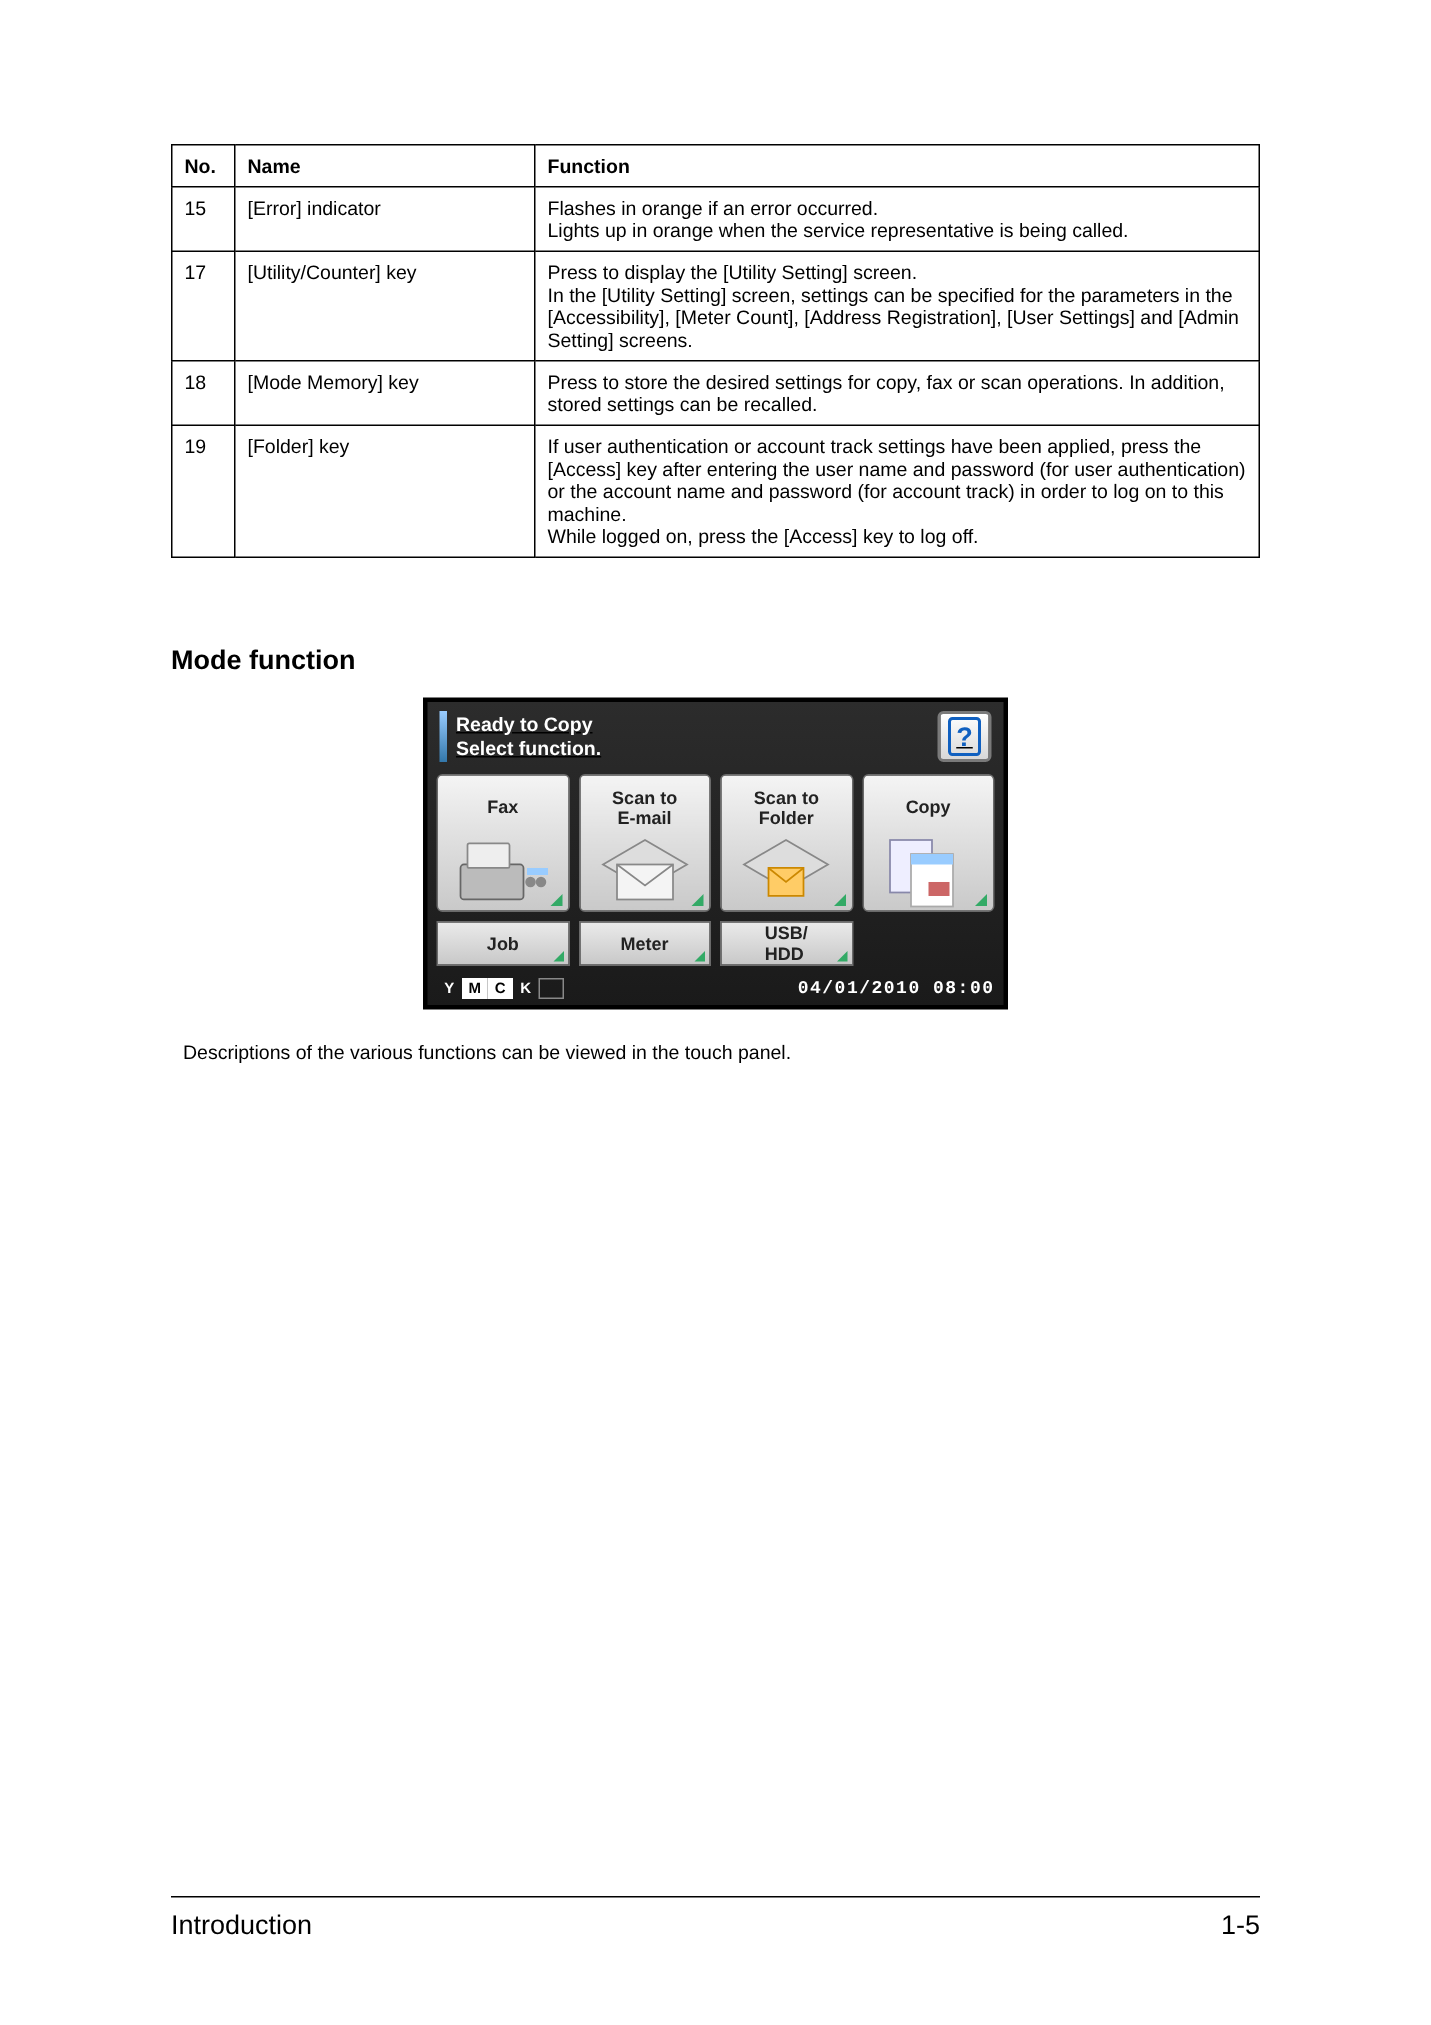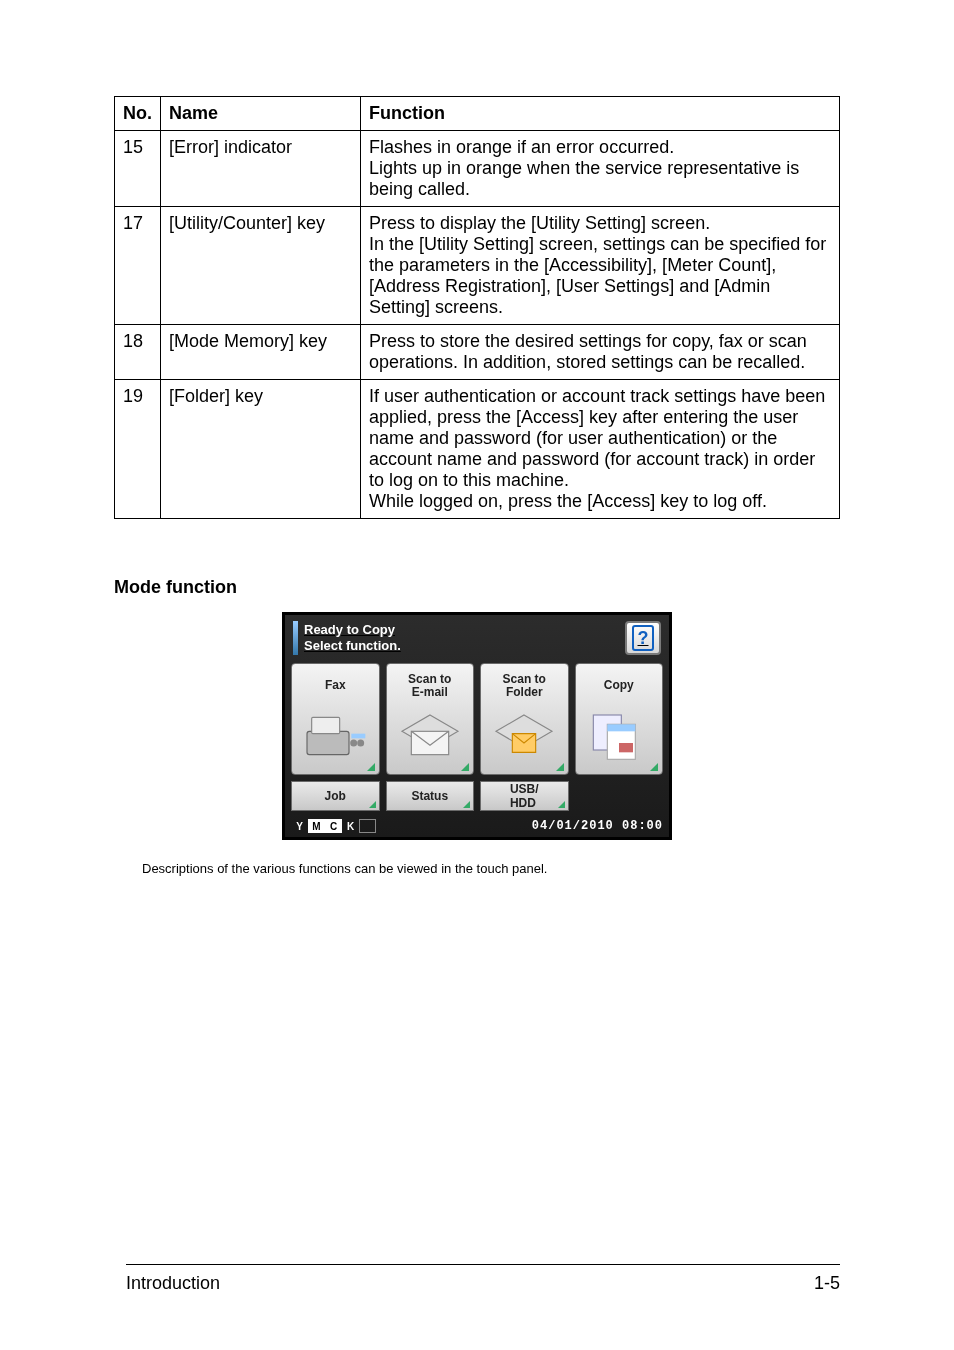--- a/index.html
+++ b/index.html
@@ -10,21 +10,21 @@
     position: relative;
     background: #fff;
     color: #000;
   }
   .page {
     padding: 96px 114px 0 114px;
   }
   table.spec {
     border-collapse: collapse;
     width: 100%;
-    font-size: 18px;
+    font-size: 13px;
   }
   table.spec th, table.spec td {
     border: 1px solid #000;
     padding: 6px 8px;
     vertical-align: top;
     text-align: left;
   }
   table.spec th { font-weight: bold; }
   .col-no { width: 42px; }
   .col-name { width: 200px; }
@@ -78,21 +78,21 @@
     display: flex; align-items: center; justify-content: center;
   }
 
   .tiles {
     display: grid;
     grid-template-columns: repeat(4, 1fr);
     gap: 6px;
     padding: 4px 6px 6px 6px;
   }
   .tile {
-    height: 112px;
+    height: 92px;
     border-radius: 4px;
     border: 1px solid #6a6a6a;
     background: linear-gradient(#f4f4f4 0%, #e2e2e2 40%, #c9c9c9 100%);
     display: flex; flex-direction: column; align-items: center;
     padding: 8px 4px 4px 4px;
     position: relative;
     font-size: 12px;
     color: #222;
     text-align: center;
   }
@@ -137,28 +137,28 @@
     color:#fff;
   }
   .tY{ color:#cc0; }
   .tK-label{ color:#fff; }
   .t-filled{ background:#fff; color:#000 !important; }
   .t-empty{ border:1px solid #888; background:transparent; }
   .datetime { font-family: "Courier New", monospace; letter-spacing: 1px; }
 
   .desc {
     font-size: 13px;
-    margin: 20px 12px 0 28px;
+    margin: 20px 12px 0 8px;
     line-height: 1.45;
   }
   .desc p + p { margin-top: 6px; }
 
   .footer {
     position: absolute;
-    left: 12px; right: 0; bottom: 56px;
+    left: 0; right: 0; bottom: 56px;
     padding: 0 114px;
   }
   .footer-rule { border-top: 1px solid #000; margin-bottom: 8px; }
   .footer-row { display: flex; justify-content: space-between; font-size: 18px; }
 
   
   .art svg { max-width: 70px; max-height: 54px; }
 </style>
 </head>
 <body>
@@ -272,21 +272,21 @@
               </div>
               <div class="corner"></div>
             </div>
           </div>
         <div class="row2" id="row2">
             <div class="small-tile">
               <span>Job</span>
               <div class="corner"></div>
             </div>
             <div class="small-tile">
-              <span>Status</span>
+              <span>Meter</span>
               <div class="corner"></div>
             </div>
             <div class="small-tile">
               <span>USB/<br>HDD</span>
               <div class="corner"></div>
             </div>
             <div></div>
           </div>
 
         <div class="panel-footer">

